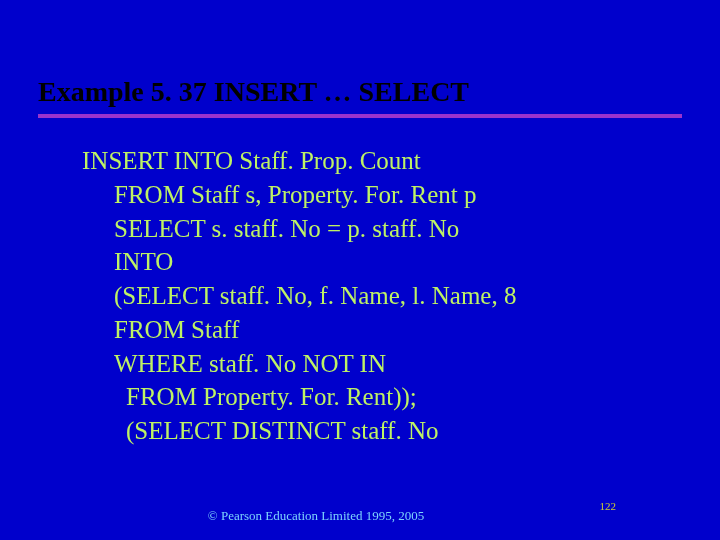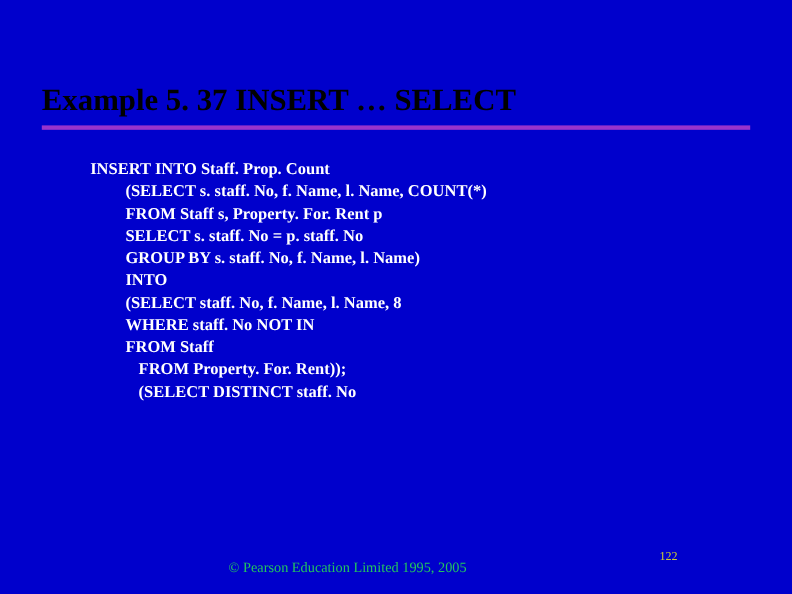--- a/index.html
+++ b/index.html
@@ -30,65 +30,63 @@
     left: 38px;
     top: 114px;
     width: 644px;
     height: 4px;
     background: #9933cc;
   }
   .body {
     position: absolute;
     left: 82px;
     top: 144px;
-    color: #ffffff;
-    font-size: 15px;
-    font-weight: bold;
+    color: #bef264;
+    font-size: 25px;
+    font-weight: normal;
     line-height: 1.35;
   }
   .body .indent1 {
     padding-left: 32px;
   }
   .body .indent2 {
     padding-left: 44px;
   }
   .footer {
     position: absolute;
     bottom: 16px;
     width: 100%;
     text-align: center;
-    color: #22c55e;
+    color: #7dd3fc;
     font-size: 13px;
   }
   .page-num {
     position: absolute;
     right: 16px;
     bottom: 28px;
     color: #cccc33;
     font-size: 11px;
   }
 </style>
 </head>
 <body>
 
 <div class="slide">
 
   <div class="title">Example 5. 37  INSERT … SELECT</div>
   <div class="title-rule"></div>
 
   <div class="body">
     <div>INSERT INTO Staff. Prop. Count</div>
-    <div class="indent1">(SELECT s. staff. No, f. Name, l. Name, COUNT(*)</div>
     <div class="indent1">FROM Staff s, Property. For. Rent p</div>
     <div class="indent1">SELECT s. staff. No = p. staff. No</div>
-    <div class="indent1">GROUP BY s. staff. No, f. Name, l. Name)</div>
     <div class="indent1">INTO</div>
     <div class="indent1">(SELECT staff. No, f. Name, l. Name, 8</div>
+    <div class="indent1">FROM Staff</div>
     <div class="indent1">WHERE staff. No NOT IN</div>
-    <div class="indent1">FROM Staff</div>
     <div class="indent2">FROM Property. For. Rent));</div>
     <div class="indent2">(SELECT DISTINCT staff. No</div>
   </div>
 
   <div class="footer">© Pearson Education Limited 1995, 2005</div>
   <div class="page-num">122</div>
 
 </div>
 
 </body></html>

